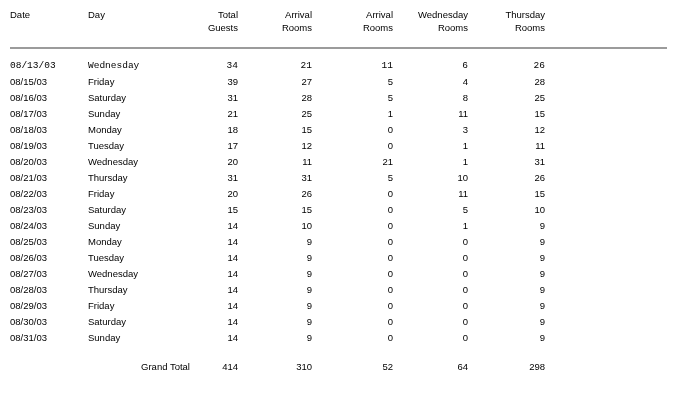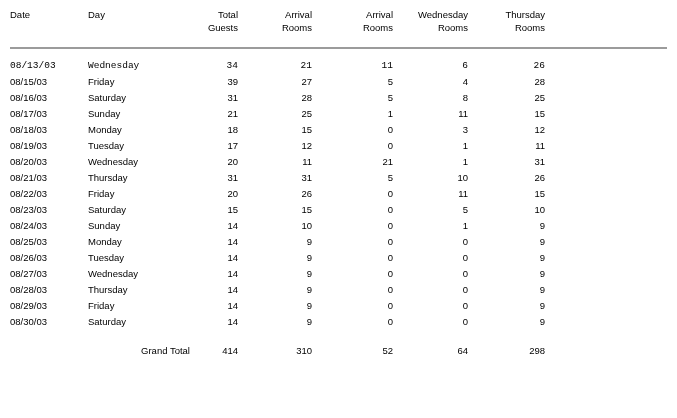--- a/index.html
+++ b/index.html
@@ -270,20 +270,30 @@
         <tr>
           <td class="left">08/30/03</td>
           <td class="left">Saturday</td>
           <td class="right">14</td>
           <td class="right">9</td>
           <td class="right">0</td>
           <td class="right">0</td>
           <td class="right">9</td>
           <td></td>
         </tr>
+        <tr>
+          <td class="left">08/31/03</td>
+          <td class="left">Sunday</td>
+          <td class="right">14</td>
+          <td class="right">9</td>
+          <td class="right">0</td>
+          <td class="right">0</td>
+          <td class="right">9</td>
+          <td></td>
+        </tr>
       </tbody>
     <tfoot>
       <tr>
         <td class="left"></td>
         <td class="right">Grand Total</td>
         <td class="right">414</td>
         <td class="right">310</td>
         <td class="right">52</td>
         <td class="right">64</td>
         <td class="right">298</td>

